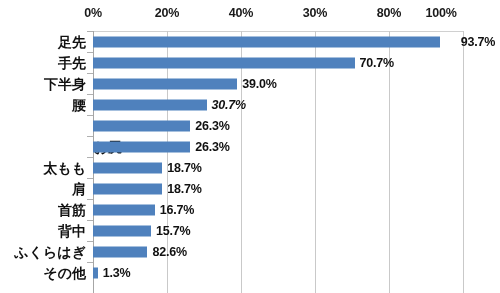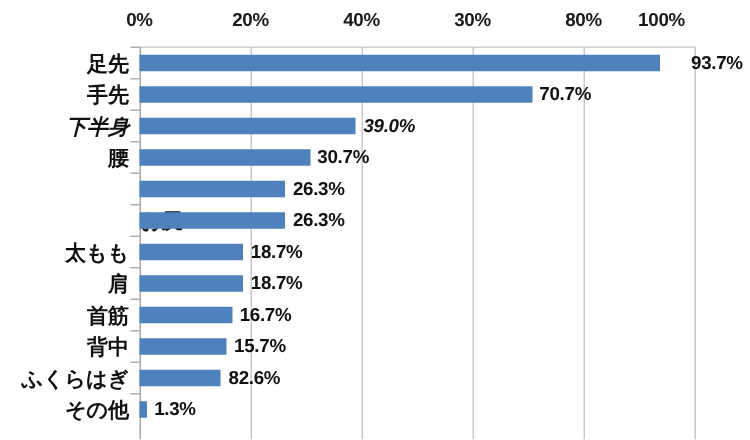--- a/index.html
+++ b/index.html
@@ -150,31 +150,31 @@
         <div class="tick-mark"></div>
         <div class="bar" style="width: 346.69px; background: rgb(79, 129, 189);"></div>
         <span class="value-label" style="left: 444.69px; margin-left: 16px;">93.7%</span>
       </div>
       <div class="row" style="top: 21px;">
         <span class="cat-label">手先</span>
         <div class="tick-mark"></div>
         <div class="bar" style="width: 261.59px; background: rgb(79, 129, 189);"></div>
         <span class="value-label" style="left: 359.59px;">70.7%</span>
       </div>
-      <div class="row" style="top: 42px; font-style: italic;">
+      <div class="row" style="top: 42px;">
         <span class="cat-label">下半身</span>
         <div class="tick-mark"></div>
         <div class="bar" style="width: 144.3px; background: rgb(79, 129, 189);"></div>
         <span class="value-label" style="left: 242.3px;">39.0%</span>
       </div>
       <div class="row" style="top: 63px;">
         <span class="cat-label">腰</span>
         <div class="tick-mark"></div>
         <div class="bar" style="width: 113.59px; background: rgb(79, 129, 189);"></div>
-        <span class="value-label" style="left: 211.59px;">30.7%</span>
+        <span class="value-label" style="left: 211.59px; font-style: italic;">30.7%</span>
       </div>
       <div class="row" style="top: 84px;">
         <div class="tick-mark"></div>
         <div class="bar" style="width: 97.31px; background: rgb(79, 129, 189);"></div>
         <span class="value-label" style="left: 195.31px;">26.3%</span>
       </div>
       <div class="row" style="top: 105px; padding-left: 36px;">
         <span class="cat-label">お尻</span>
         <div class="tick-mark"></div>
         <div class="bar" style="width: 97.31px; background: rgb(79, 129, 189);"></div>

